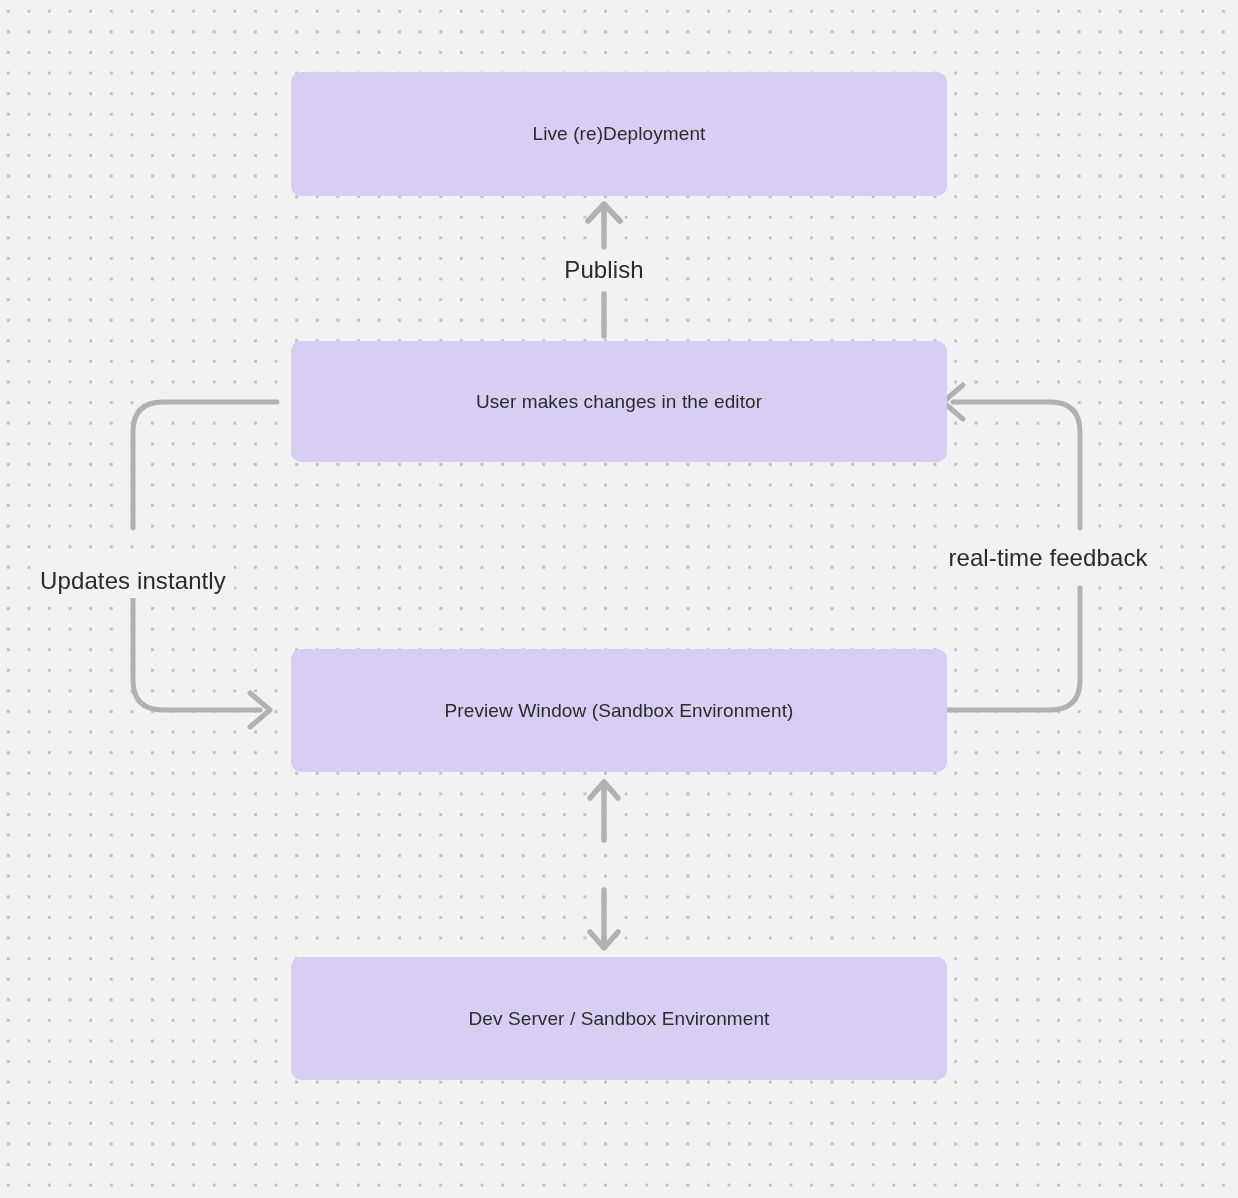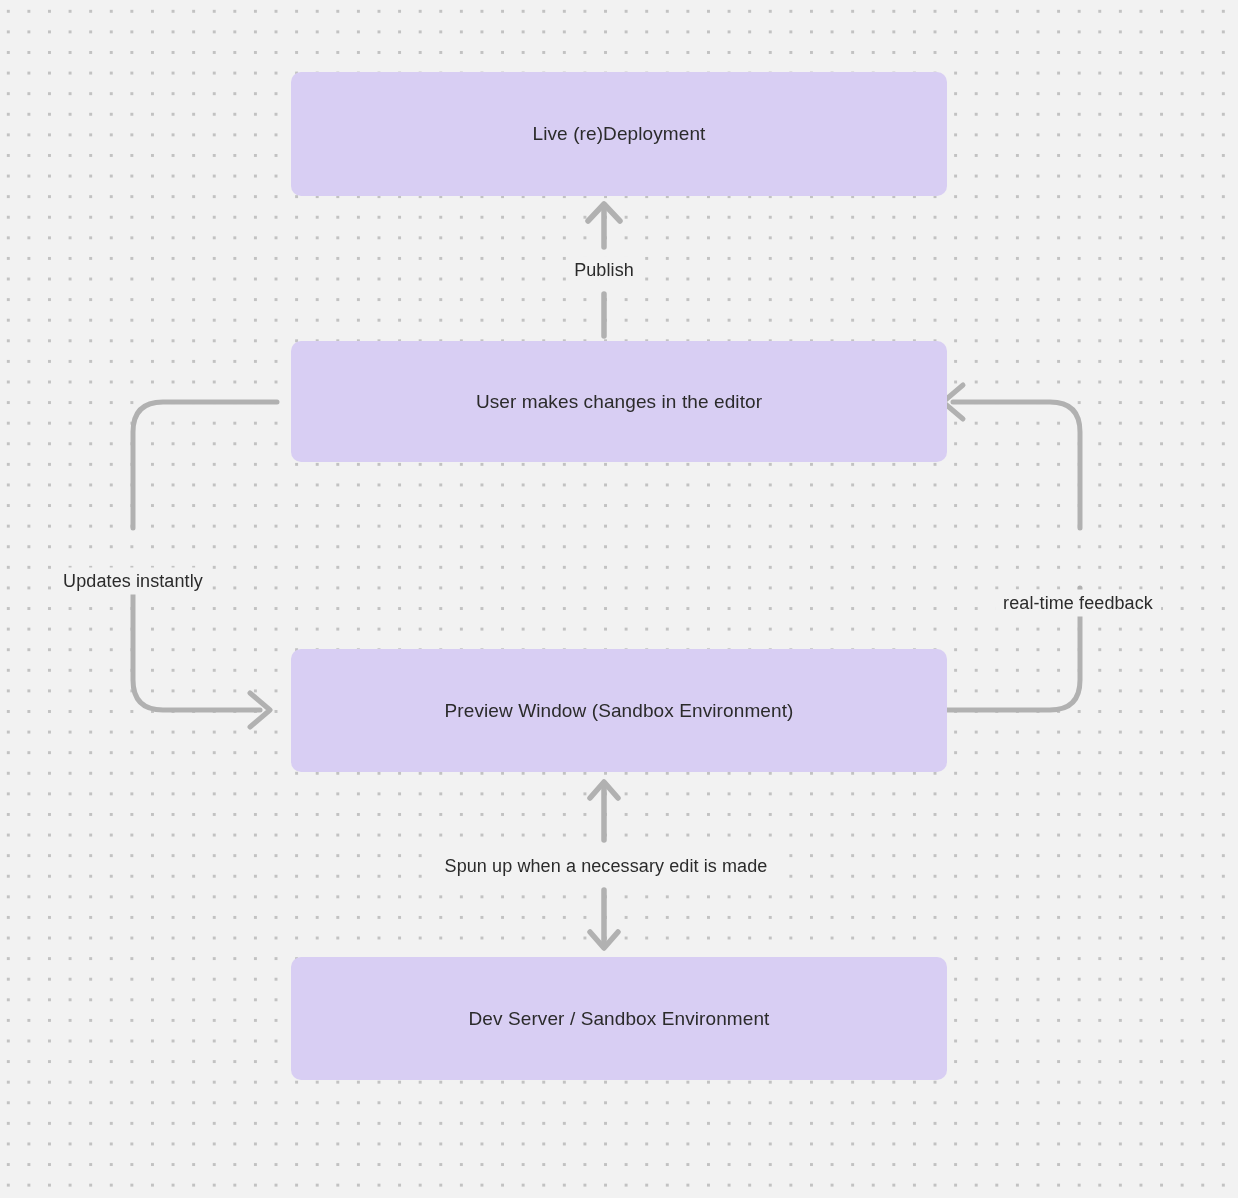--- a/index.html
+++ b/index.html
@@ -32,28 +32,28 @@
   }
   .node-live    { top: 72px;  height: 124px; }
   .node-user    { top: 341px; height: 121px; }
   .node-preview { top: 649px; height: 123px; }
   .node-dev     { top: 957px; height: 123px; }
   .edge-label {
     position: absolute;
     transform: translate(-50%, -50%);
     background: #f2f2f2;
     padding: 3px 8px;
-    font-size: 18px;
+    font-size: 24px;
     color: #2b2b2b;
     white-space: nowrap;
     letter-spacing: 0.1px;
   }
   .label-publish  { left: 604px;  top: 270px; }
   .label-updates  { left: 133px;  top: 581px; }
-  .label-feedback { left: 1078px; top: 558px; margin-top: 45px; }
+  .label-feedback { left: 1048px; top: 558px; }
   .label-spun     { left: 606px;  top: 866px; }
   svg.arrows {
     position: absolute;
     left: 0;
     top: 0;
     pointer-events: none;
   }
   svg.arrows g { pointer-events: stroke; }
 </style>
 </head>
@@ -104,15 +104,14 @@
   <div class="node node-dev">
     <span>Dev Server / Sandbox Environment</span>
   </div>
 
   <div class="edge-label label-publish">Publish</div>
 
   <div class="edge-label label-updates">Updates instantly</div>
 
   <div class="edge-label label-feedback">real-time feedback</div>
 
-  <div class="edge-label label-spun">Spun up when a necessary edit is made</div>
 
 </div>
 
 </body></html>

